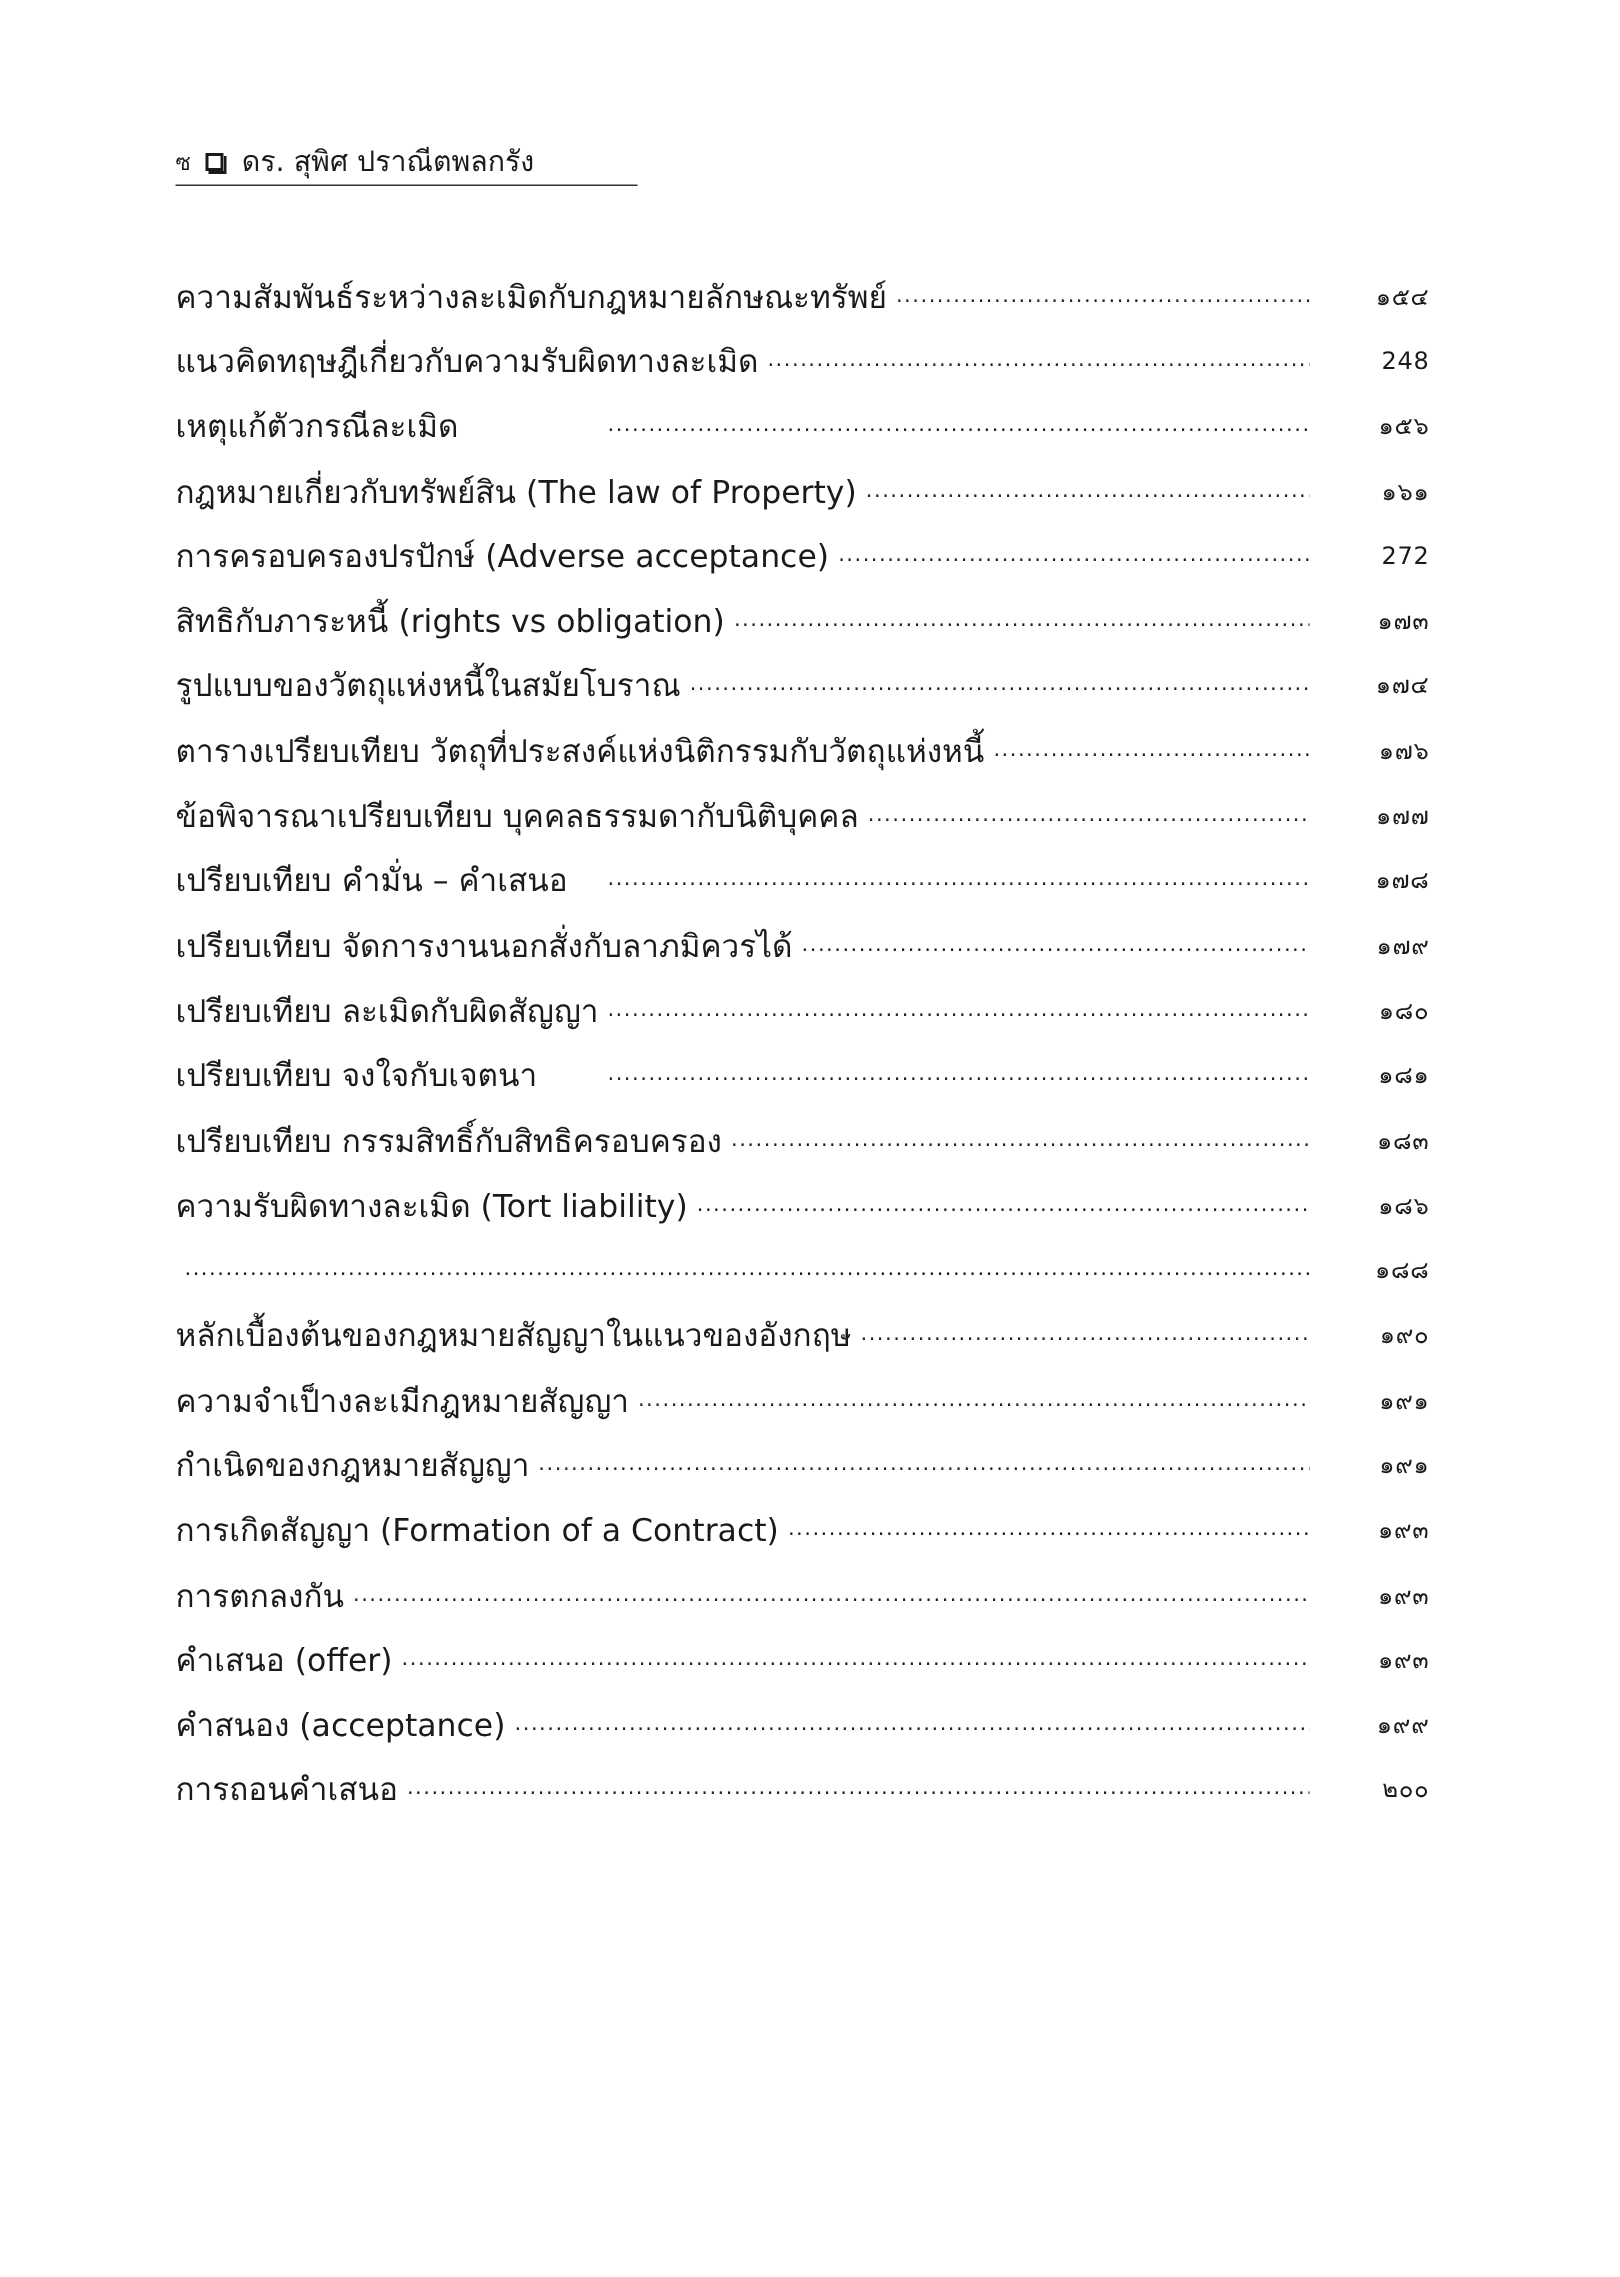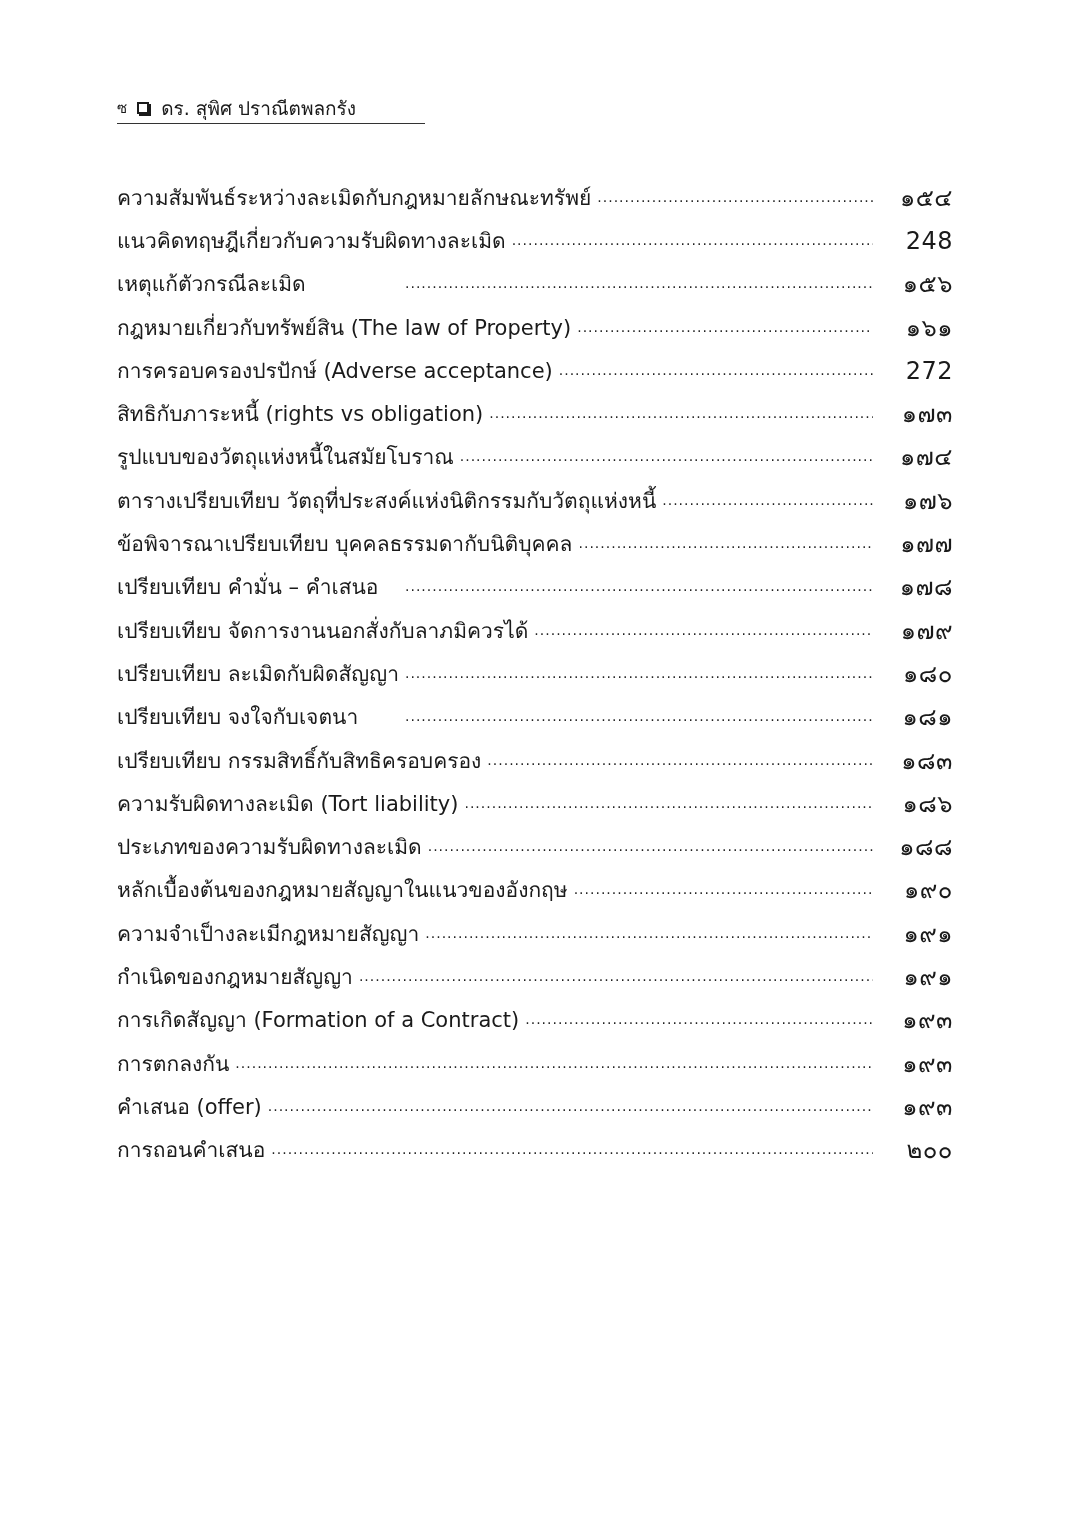--- a/index.html
+++ b/index.html
@@ -69,21 +69,21 @@
       letter-spacing: 1px;
       position: relative;
       top: -1px;
     }
     .toc-leader::after {
       content: "........................................................................................................................................................................................................................................................";
     }
     .toc-page {
       flex: 0 0 66px;
       text-align: right;
-      font-size: 24px;
+      font-size: 16px;
       letter-spacing: 0.5px;
       padding-left: 8px;
     }
     .toc-row.spaced .toc-leader {
       flex: 0 0 auto;
       width: 468px;
       margin-left: auto;
     }
   </style>
 </head>
@@ -165,21 +165,20 @@
       <span class="toc-title">เปรียบเทียบ กรรมสิทธิ์กับสิทธิครอบครอง</span>
       <span class="toc-leader"></span>
       <span class="toc-page">๑๘๓</span>
     </div>
     <div class="toc-row">
       <span class="toc-title">ความรับผิดทางละเมิด (Tort liability)</span>
       <span class="toc-leader"></span>
       <span class="toc-page">๑๘๖</span>
     </div>
     <div class="toc-row">
-      <span class="toc-title">ประเภทของความรับผิดทางละเมิด</span>
       <span class="toc-leader"></span>
       <span class="toc-page">๑๘๘</span>
     </div>
     <div class="toc-row">
       <span class="toc-title">หลักเบื้องต้นของกฎหมายสัญญาในแนวของอังกฤษ</span>
       <span class="toc-leader"></span>
       <span class="toc-page">๑๙๐</span>
     </div>
     <div class="toc-row">
       <span class="toc-title">ความจำเป็างละเมีกฎหมายสัญญา</span>
@@ -198,19 +197,24 @@
     </div>
     <div class="toc-row">
       <span class="toc-title">การตกลงกัน</span>
       <span class="toc-leader"></span>
       <span class="toc-page">๑๙๓</span>
     </div>
     <div class="toc-row">
       <span class="toc-title">คำเสนอ (offer)</span>
       <span class="toc-leader"></span>
       <span class="toc-page">๑๙๓</span>
+    </div>
+    <div class="toc-row">
+      <span class="toc-title">คำสนอง (acceptance)</span>
+      <span class="toc-leader"></span>
+      <span class="toc-page">๑๙๙</span>
     </div>
     <div class="toc-row">
       <span class="toc-title">การถอนคำเสนอ</span>
       <span class="toc-leader"></span>
       <span class="toc-page">๒๐๐</span>
     </div>
   </div>
 
 </body></html>

